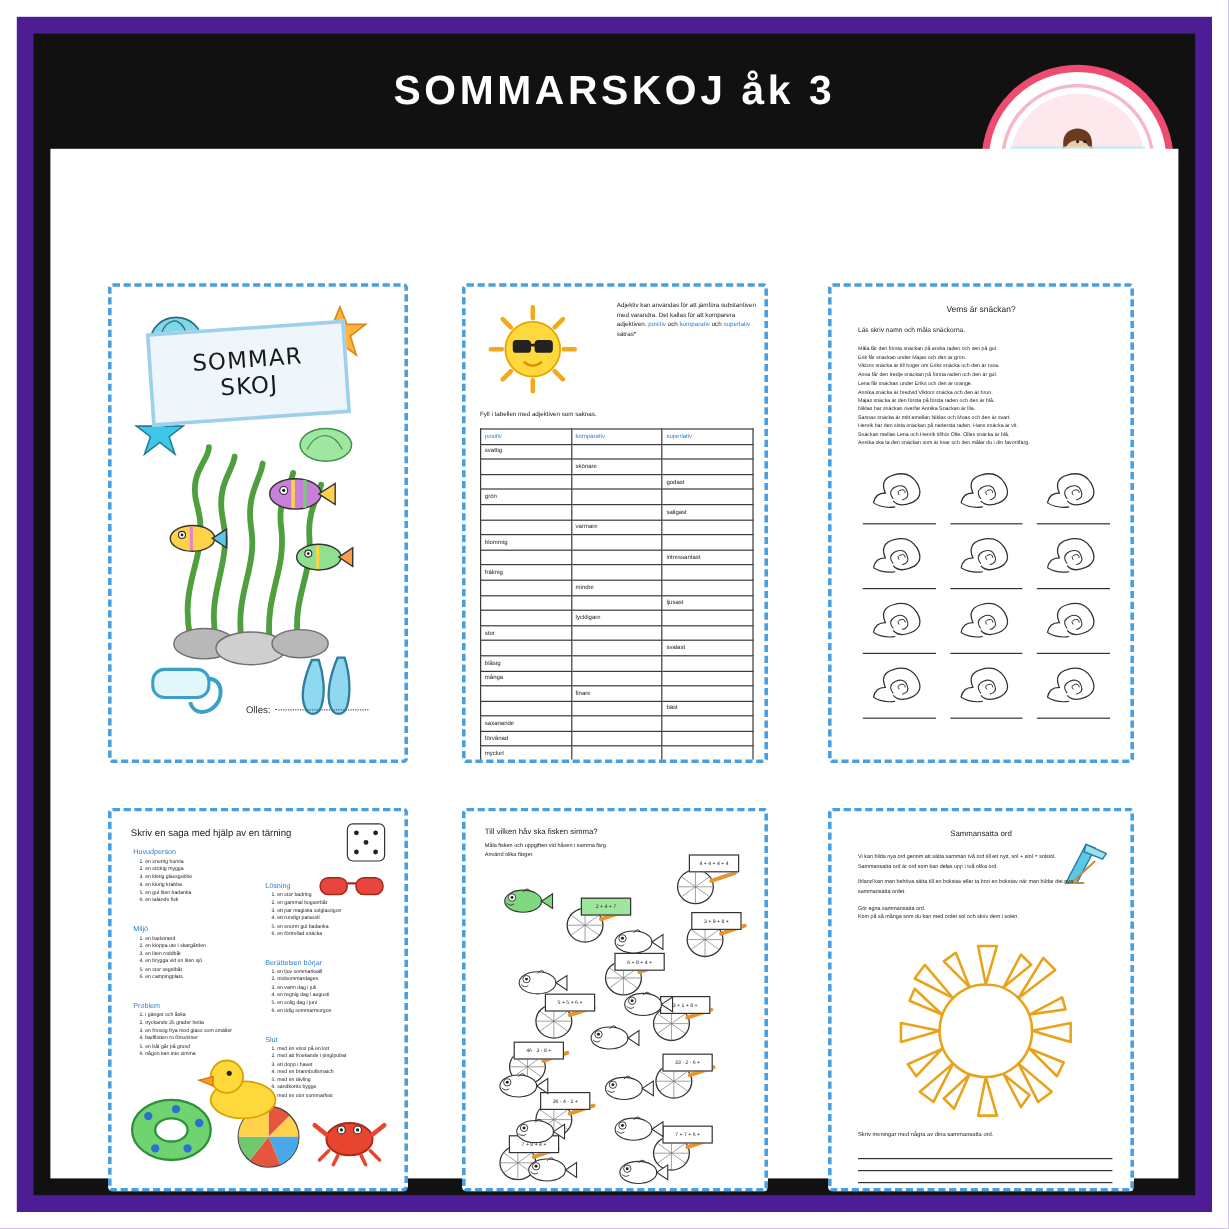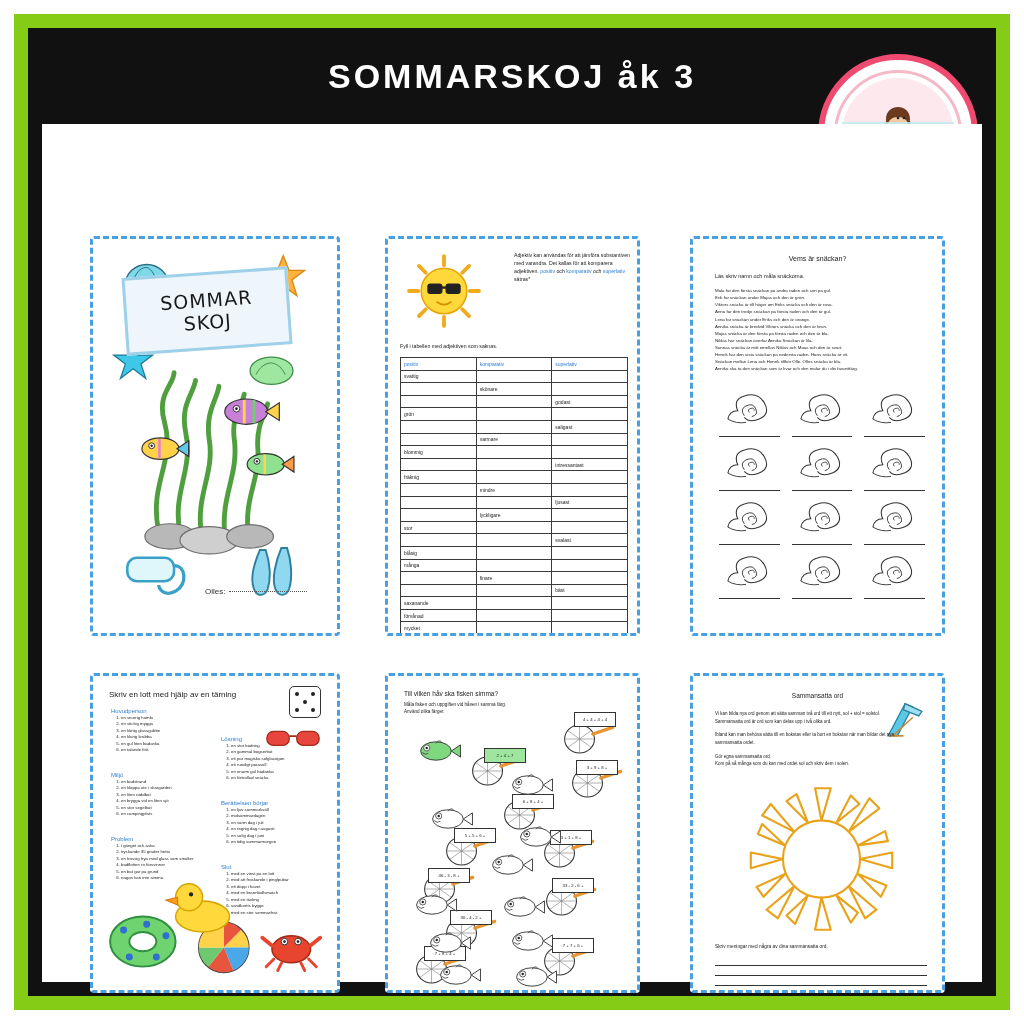--- a/index.html
+++ b/index.html
@@ -12,21 +12,21 @@
     height: 1024px;
     font-family: "Liberation Sans", sans-serif;
     overflow: hidden;
   }
   .poster {
     position: relative;
     width: 1024px;
     height: 1024px;
     box-sizing: border-box;
     border: 14px solid #ffffff;
-    background: #84cc16;
+    background: #4c1d95;
   }
   .frame {
     position: absolute;
     left: 14px; top: 14px; right: 14px; bottom: 14px;
     background: #111111;
     box-sizing: border-box;
   }
   .inner-white {
     position: absolute;
     left: 14px; top: 96px; right: 14px; bottom: 14px;
@@ -583,21 +583,21 @@
               <div class="snail-cell"><svg viewBox="0 0 60 46" style="width:100%;height:38px;">
                   <path d="M4 34 q2 -10 12 -10 q-6 -14 8 -18 q16 -5 24 8 q8 14 -6 20 q-12 5 -18 -2" fill="none" stroke="#333" stroke-width="1.3"></path>
                   <path d="M24 30 q-6 -8 2 -12 q9 -4 12 4 q3 7 -5 9" fill="none" stroke="#333" stroke-width="1.1"></path>
                   <path d="M30 26 q-3 -4 2 -5 q4 -1 4 3" fill="none" stroke="#333" stroke-width="1"></path>
                   <path d="M4 34 q10 6 22 4" fill="none" stroke="#333" stroke-width="1.1"></path>
                 </svg><span class="snail-line"></span></div>
             </div>
         </div>
 
         <div class="page p4 dashed-border">
-          <div class="p4-title">Skriv en lott med hjälp av en tärning</div>
+          <div class="p4-title">Skriv en saga med hjälp av en tärning</div>
           <div class="die">
             <span class="pip" style="left:5px;top:5px"></span>
             <span class="pip" style="right:5px;top:5px"></span>
             <span class="pip" style="left:13px;top:13px"></span>
             <span class="pip" style="left:5px;bottom:5px"></span>
             <span class="pip" style="right:5px;bottom:5px"></span>
           </div>
 
           <div class="sect" style="left:18px;top:32px;width:100px;">
             <div class="sect-h">Huvudperson</div>

